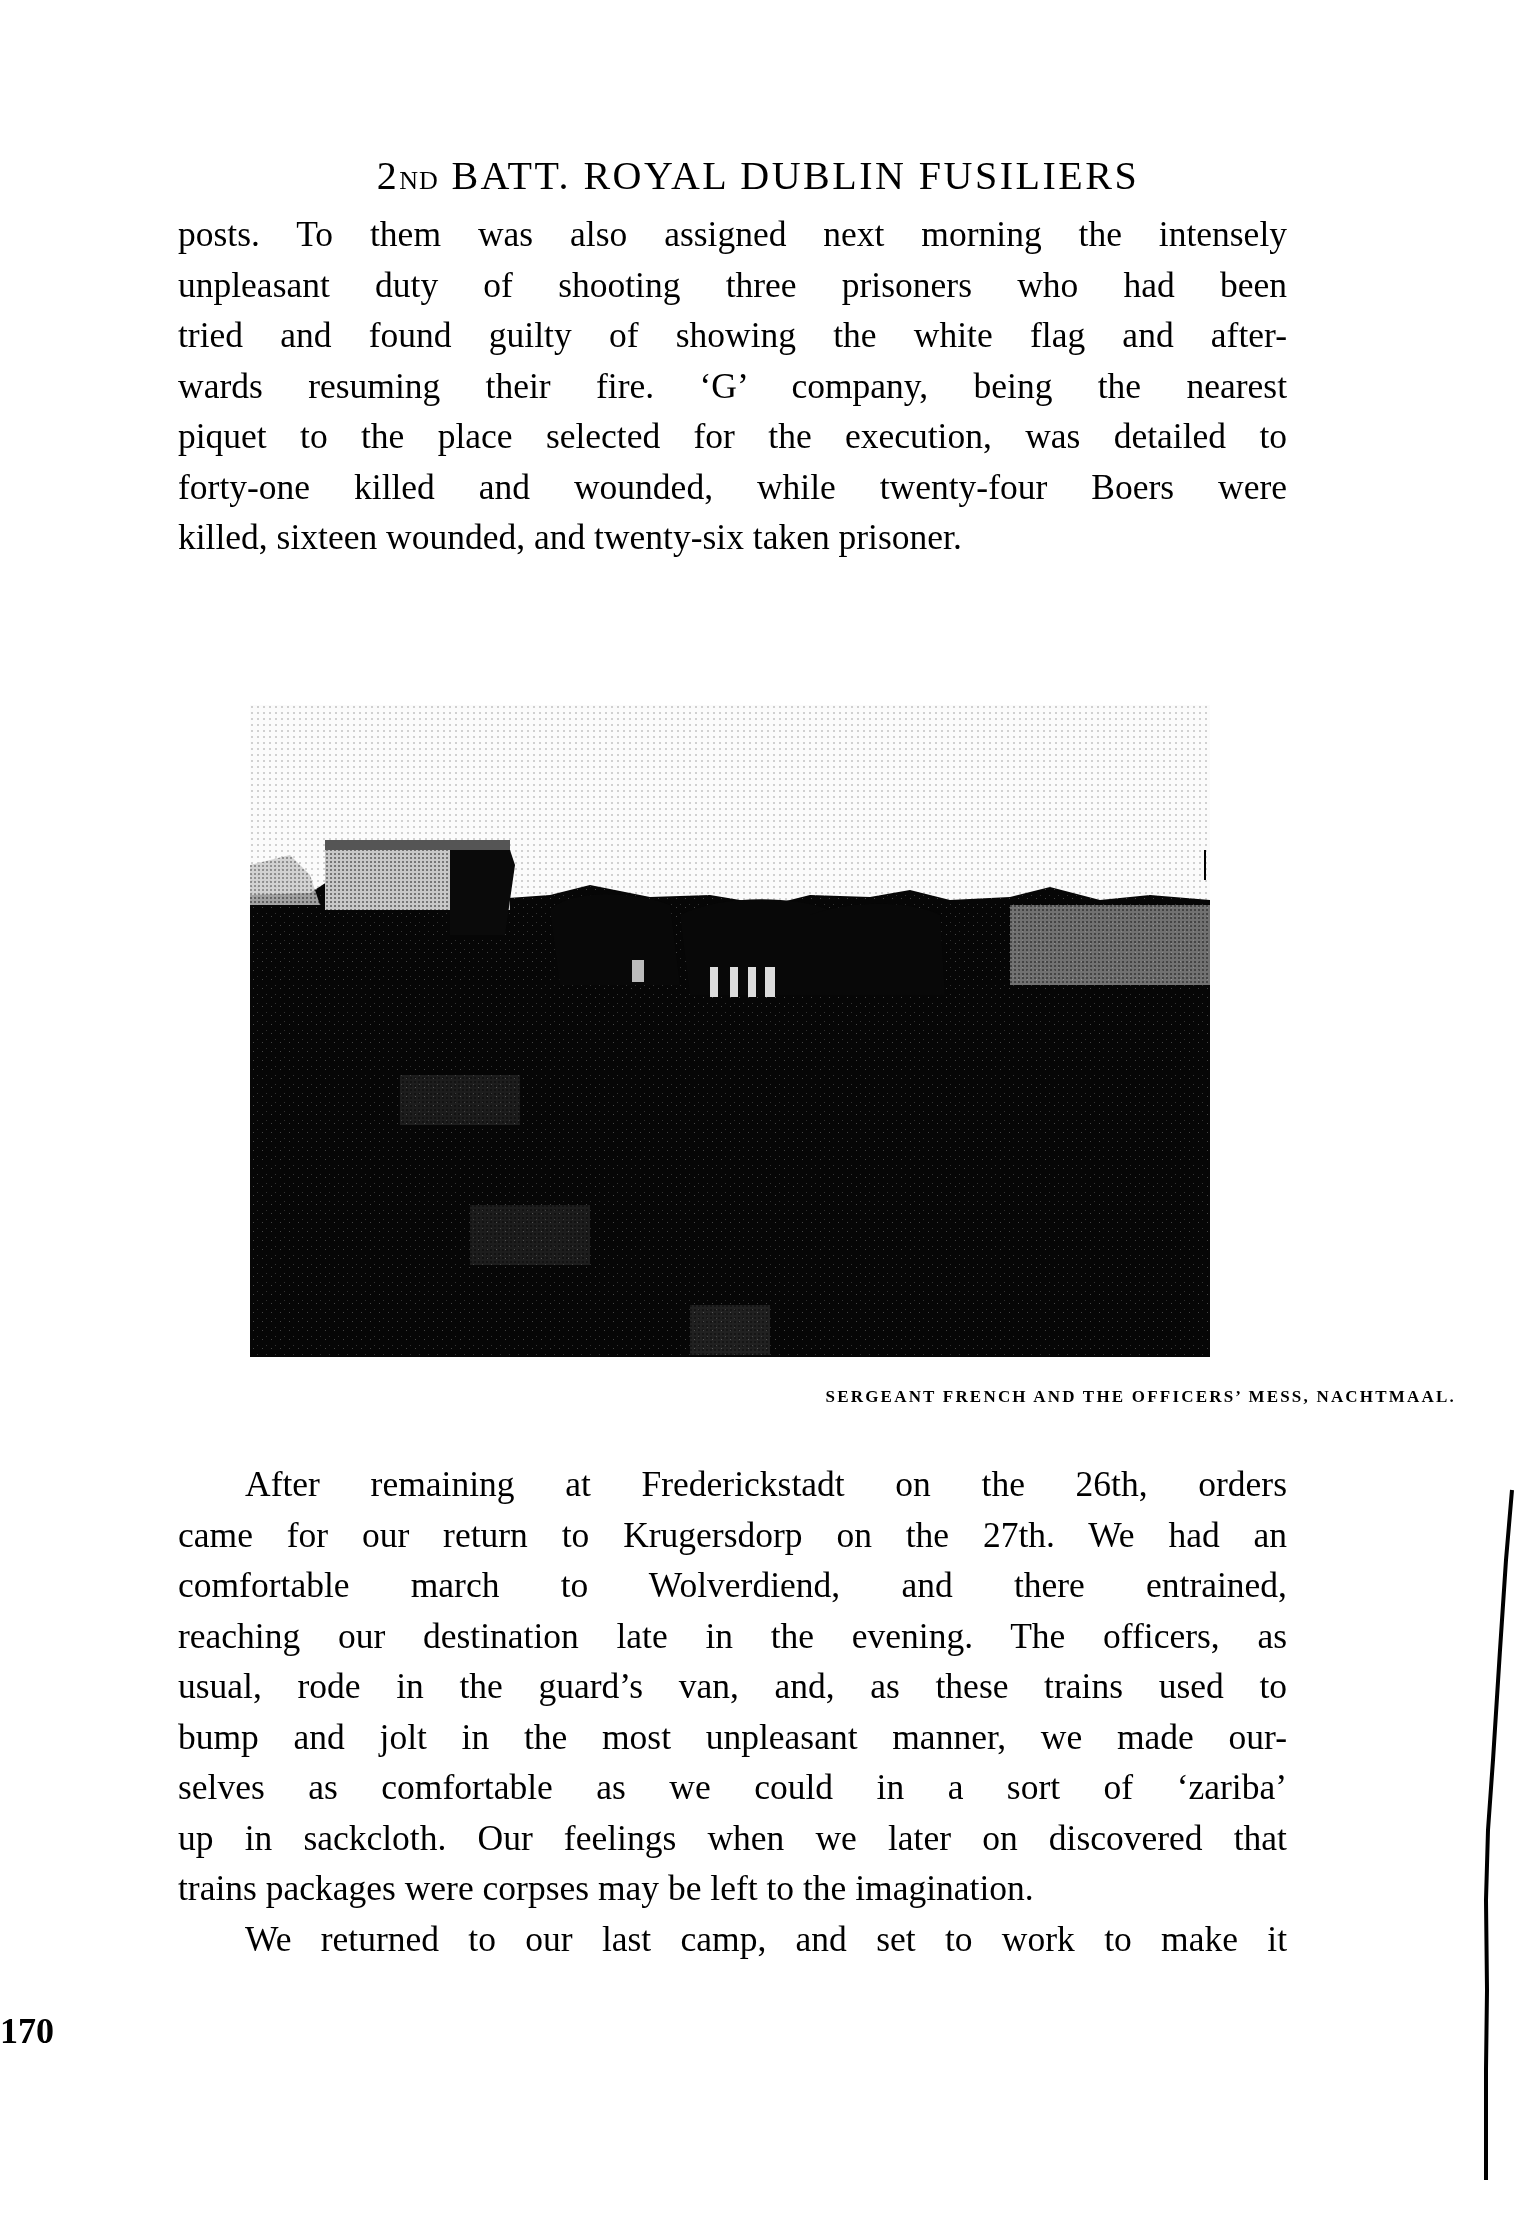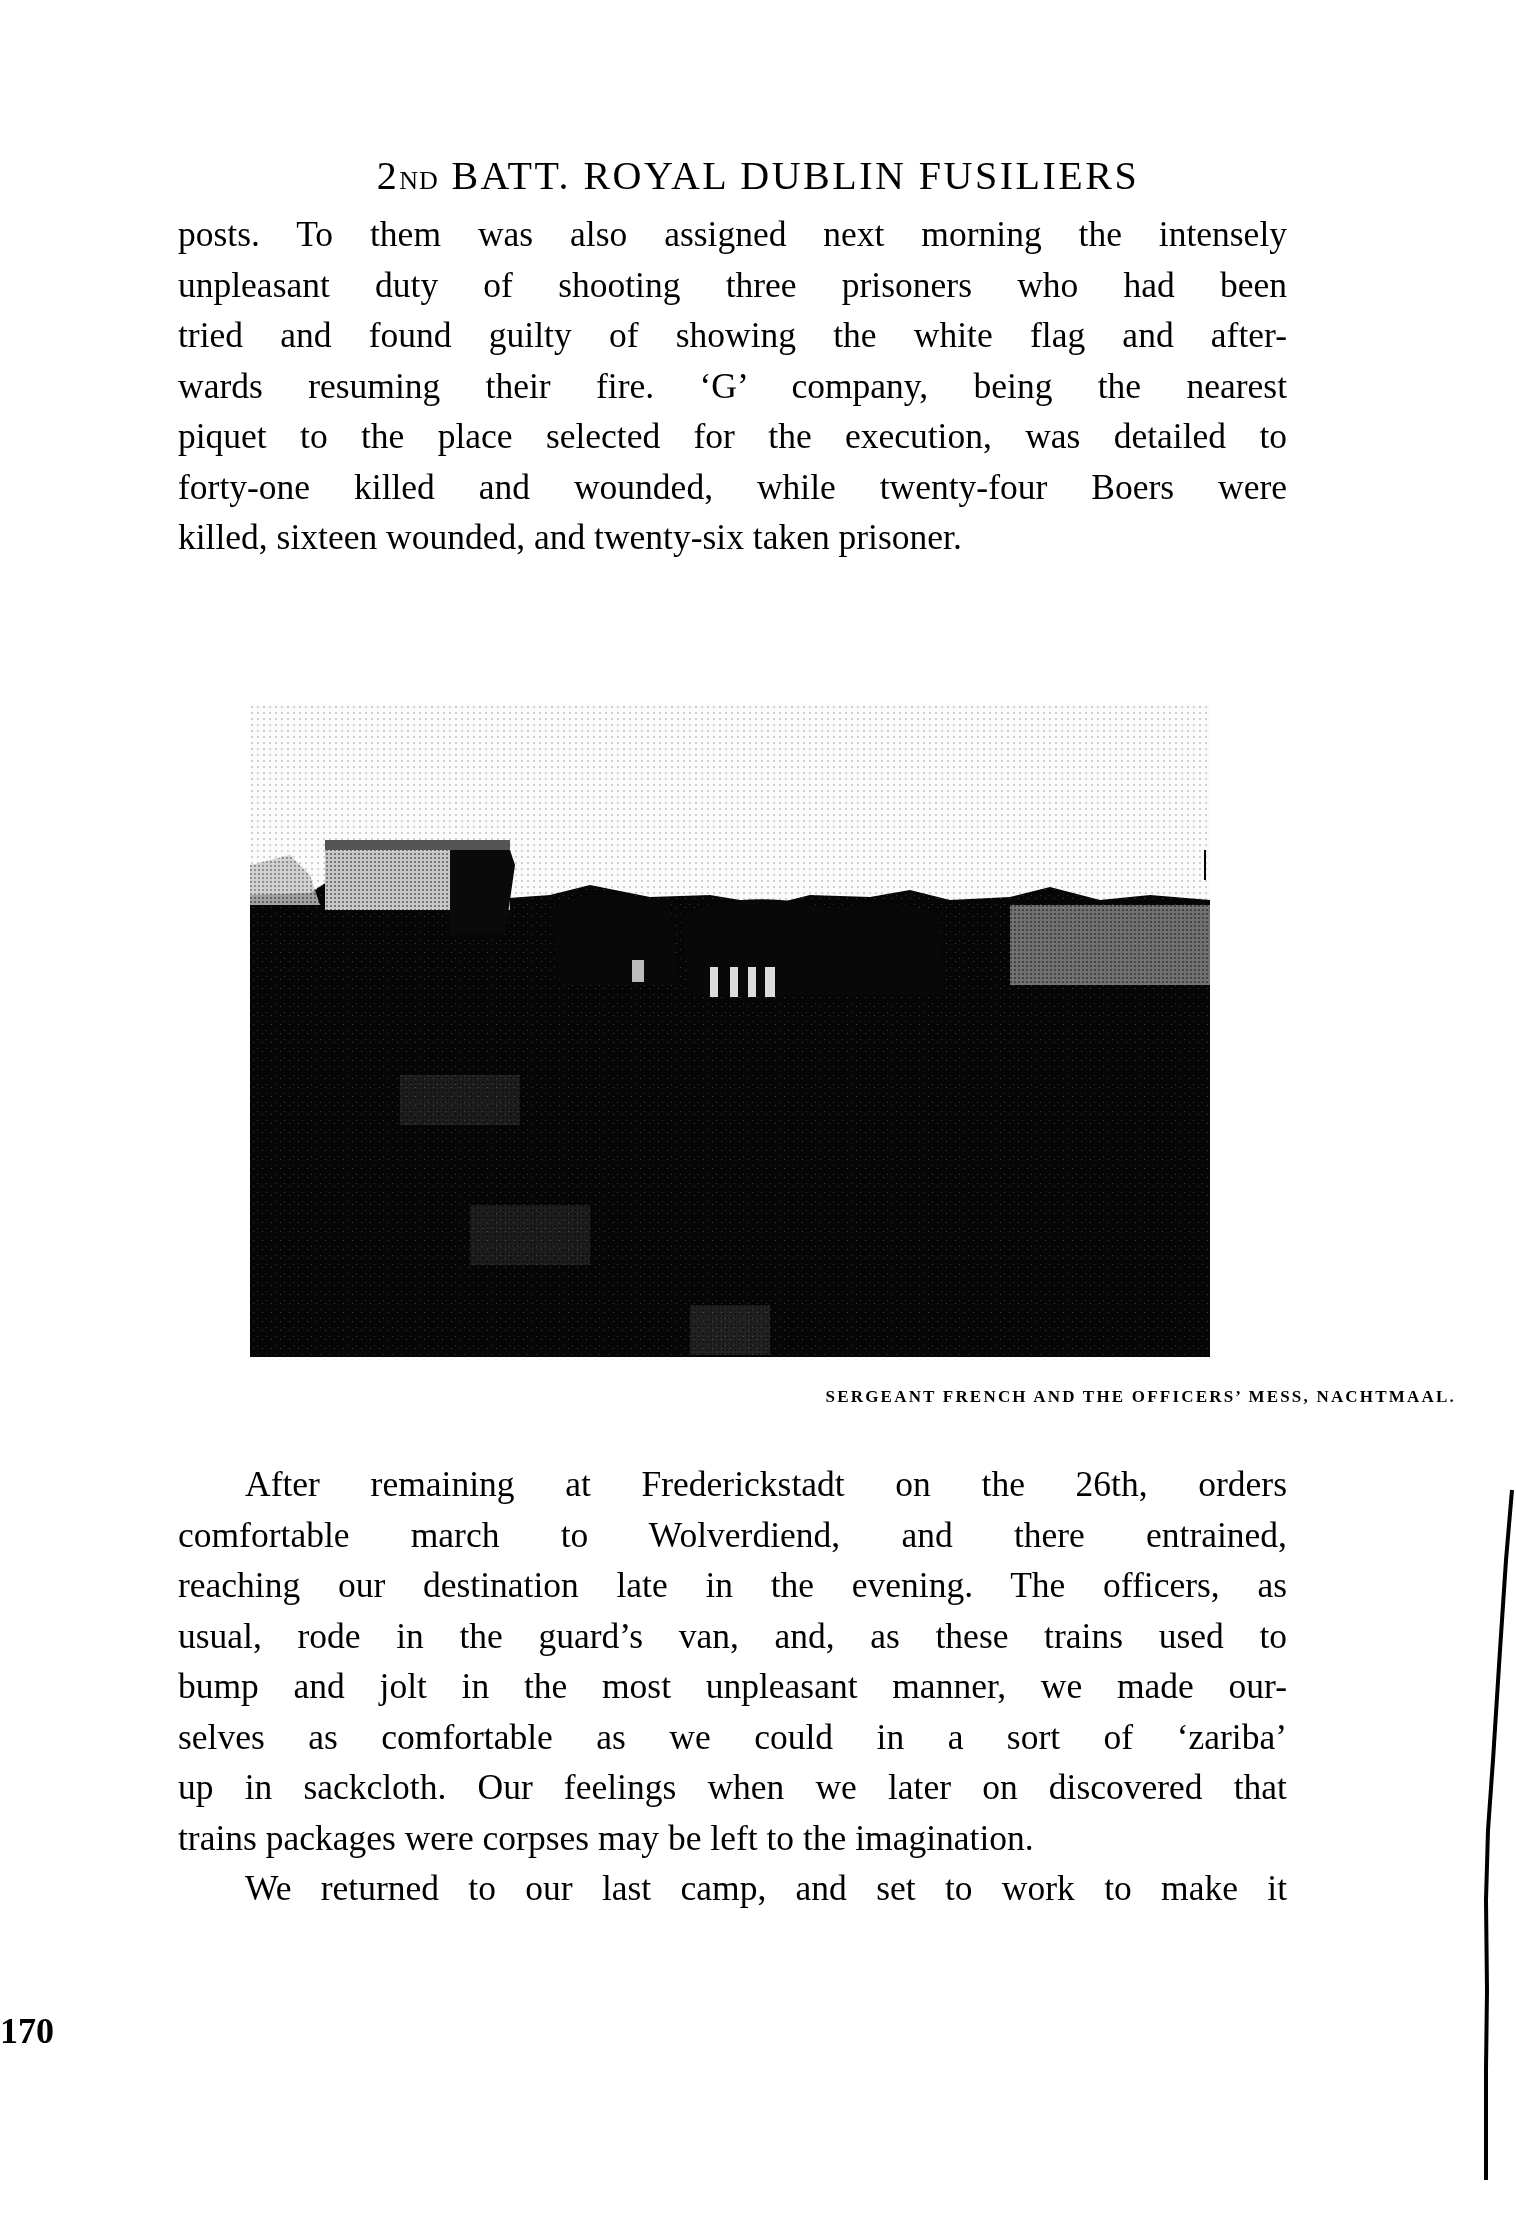--- a/index.html
+++ b/index.html
@@ -90,20 +90,21 @@
       <rect x="150" y="370" width="120" height="50" fill="url(#dots2)" opacity="0.12"></rect>
       <rect x="220" y="500" width="120" height="60" fill="url(#dots2)" opacity="0.12"></rect>
       <rect x="440" y="600" width="80" height="50" fill="url(#dots2)" opacity="0.14"></rect>
     </svg>
   </div>
 
   <div class="caption">SERGEANT FRENCH AND THE OFFICERS’ MESS, NACHTMAAL.</div>
 
   <div class="text-block block-2">
     <span class="line indent">After remaining at Frederickstadt on the 26th, orders</span>
+    <span class="line">came for our return to Krugersdorp on the 27th.  We had an</span>
     <span class="line">comfortable march to Wolverdiend, and there entrained,</span>
     <span class="line">reaching our destination late in the evening.  The officers, as</span>
     <span class="line">usual, rode in the guard’s van, and, as these trains used to</span>
     <span class="line">bump and jolt in the most unpleasant manner, we made our-</span>
     <span class="line">selves as comfortable as we could in a sort of ‘zariba’</span>
     <span class="line">up in sackcloth.  Our feelings when we later on discovered that</span>
     <span class="line last">trains packages were corpses may be left to the imagination.</span>
     <span class="line indent">We returned to our last camp, and set to work to make it</span>
   </div>
 

